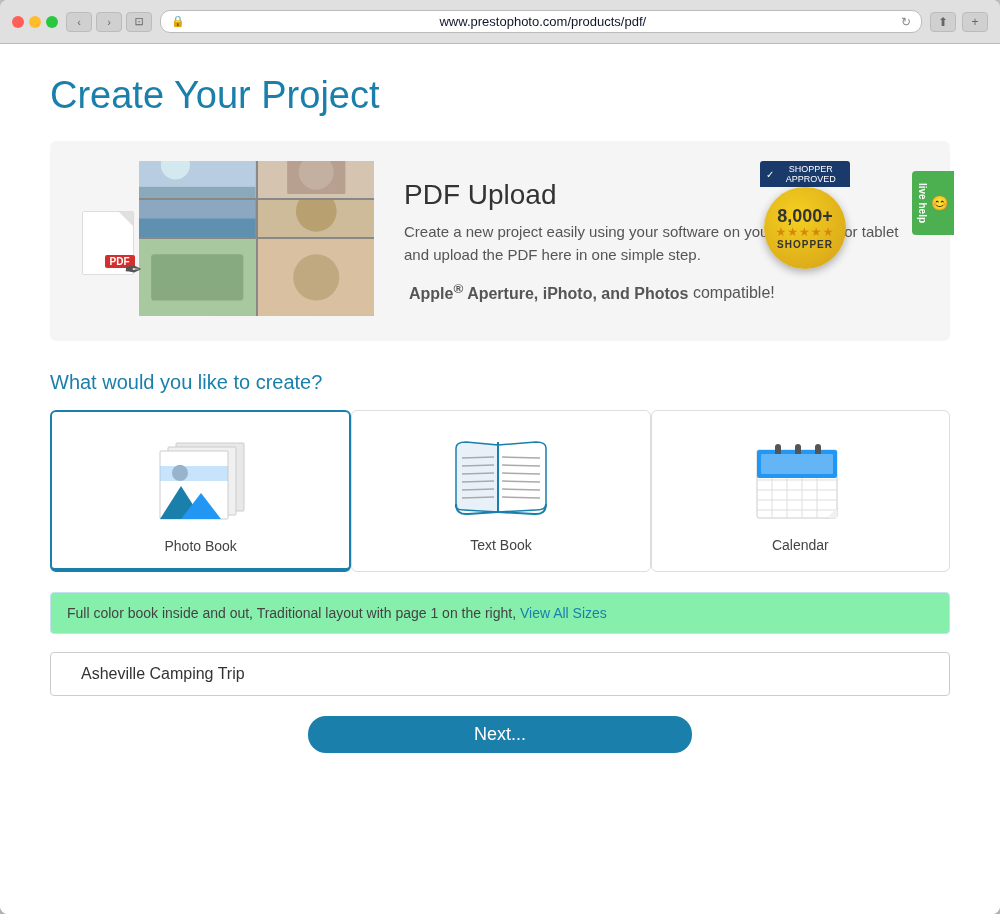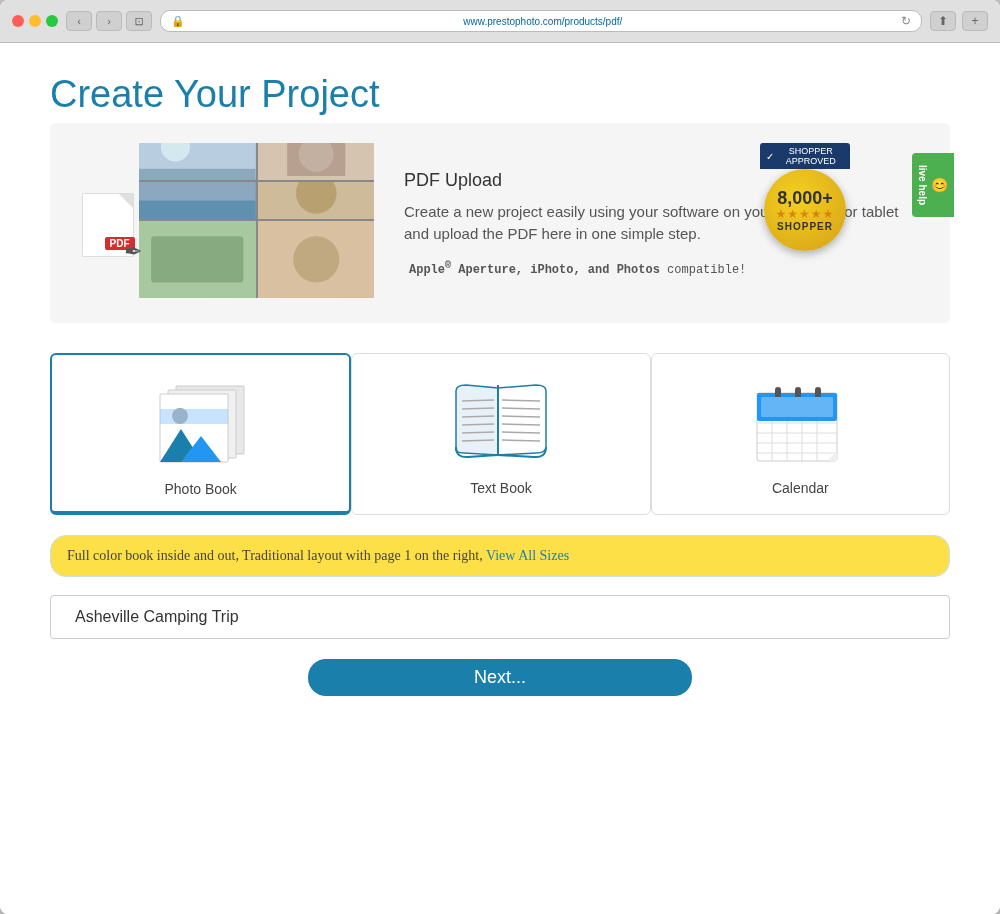--- a/index.html
+++ b/index.html
@@ -67,22 +67,22 @@
       border: 1px solid #bbb;
       border-radius: 10px;
       padding: 3px 10px;
       gap: 5px;
     }
     .address-bar-lock {
       color: #888;
       font-size: 11px;
     }
     .address-bar-url {
-      font-size: 10px;
-      color: #0369a1;
+      font-size: 13px;
+      color: #0f172a;
       flex: 1;
       text-align: center;
     }
     .address-bar-refresh {
       color: #888;
       font-size: 12px;
       cursor: pointer;
     }
     .browser-actions {
       display: flex;
@@ -105,21 +105,21 @@
       background: white;
       flex: 1;
       padding: 30px 50px 40px 50px;
       position: relative;
       overflow-y: auto;
     }
     .page-title {
       font-size: 38px;
       font-weight: 300;
       color: #1a7faa;
-      margin-bottom: 7px;
+      margin-bottom: 24px;
     }
     
     .pdf-banner {
       background: #f5f5f5;
       border-radius: 6px;
       padding: 20px 24px;
       display: flex;
       align-items: center;
       gap: 30px;
       margin-bottom: 30px;
@@ -173,38 +173,37 @@
       bottom: 5px;
       left: 55px;
       font-size: 18px;
       color: #555;
       z-index: 4;
     }
     .pdf-text-area {
       flex: 1;
     }
     .pdf-upload-title {
-      font-size: 18px;
+      font-size: 28px;
       font-weight: 400;
       color: #333;
       margin-bottom: 10px;
     }
     .pdf-description {
       font-size: 15px;
       color: #555;
       line-height: 1.5;
       margin-bottom: 14px;
     }
     .apple-compat {
-      font-size: 12px;
+      font-size: 16px;
       color: #555;
       display: flex;
       align-items: center;
       gap: 5px;
-      font-family: Liberation Mono, monospace;
     }
     .apple-logo {
       font-size: 16px;
       color: #333;
     }
     .compat-bold {
       font-weight: 600;
     }
     .compat-light {
       font-weight: 300;
@@ -321,37 +320,36 @@
       color: #444;
       text-align: center;
     }
     
     .icon-svg {
       width: 110px;
       height: 95px;
     }
     
     .info-bar {
-      background: #fde047;
+      background: #86efac;
       border: 1px solid #c5e0ef;
-      border-radius: 16px;
+      border-radius: 4px;
       padding: 12px 16px;
       font-size: 14px;
       color: #444;
       margin-bottom: 18px;
-      font-family: Liberation Serif, serif;
     }
     .info-bar a {
       color: #1a7faa;
       text-decoration: none;
     }
     
     .project-name-input {
       width: 100%;
-      padding: 12px 24px;
+      padding: 12px 30px;
       border: 1px solid #ccc;
       border-radius: 4px;
       font-size: 16px;
       color: #333;
       margin-bottom: 20px;
       outline: none;
     }
     
     .next-button {
       display: block;
@@ -477,20 +475,21 @@
         </div>
       </div>
 
       <div class="live-help">
         <span class="live-help-emoji">😊</span>
         <span>live help</span>
       </div>
     </div>
 
     
+    <h2 class="section-title">What would you like to create?</h2>
 
     
     <div class="product-cards">
 
       <div class="product-card selected">
         <div class="product-card-icon">
           <svg class="icon-svg" viewBox="0 0 110 95">
 
             <rect x="30" y="12" width="68" height="68" fill="#e8e8e8" stroke="#ccc" stroke-width="1" rx="1"></rect>
             <rect x="22" y="16" width="68" height="68" fill="#f0f0f0" stroke="#ccc" stroke-width="1" rx="1"></rect>

